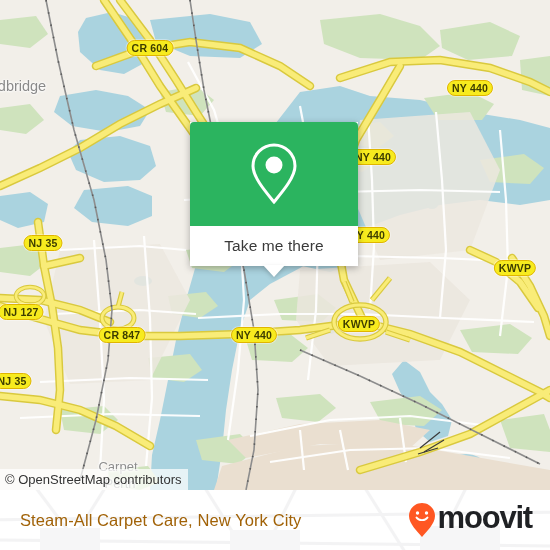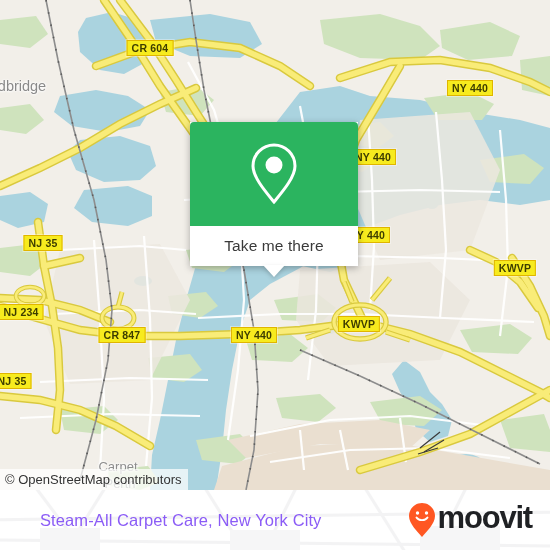--- a/index.html
+++ b/index.html
@@ -12,21 +12,21 @@
 
   
   #map-area{position:absolute;left:0;top:0;width:550px;height:490px;overflow:hidden;background:#f2efe9;}
   #map-svg{position:absolute;left:0;top:0;}
 
   
   .shield{
     position:absolute;
     background:#f7eb1e;
     border:1.5px solid #e0b500;
-    border-radius:0;
+    border-radius:8px;
     color:#3d3d00;
     font-weight:bold;
     font-size:10.5px;
     letter-spacing:.2px;
     padding:1.5px 4px 2px 4px;
     white-space:nowrap;
     line-height:1;
     transform:translate(-50%,-50%);
     box-shadow:0 0 0 1px rgba(255,255,255,.35);
   }
@@ -79,23 +79,22 @@
 
   
   #footer{
     position:absolute;left:0;top:490px;width:550px;height:60px;
     background:#fff;display:flex;align-items:center;
     justify-content:space-between;box-sizing:border-box;
     padding:0 18px 0 20px;
   }
   #footer-bg{position:absolute;left:0;top:0;width:550px;height:60px;opacity:.5;}
   #footer-title{
-    position:relative;font-size:16.5px;color:#8b5cf6;letter-spacing:.1px;
+    position:relative;font-size:16.5px;color:#a16207;letter-spacing:.1px;
     white-space:nowrap;
-    margin-left:20px;
   }
   #brand{position:relative;display:flex;align-items:flex-start;gap:1px;}
   #brand-word{
     font-size:31px;font-weight:bold;color:#1f2124;letter-spacing:-1.2px;
     line-height:1;
   }
 </style>
 </head>
 <body>
 
@@ -299,21 +298,21 @@
     </svg>
 
     <div>
       <div class="shield" style="left:150px;top:48px">CR 604</div>
       <div class="shield" style="left:470px;top:88px">NY 440</div>
       <div class="shield" style="left:373px;top:157px">NY 440</div>
       <div class="shield" style="left:367px;top:235px">NY 440</div>
       <div class="shield" style="left:515px;top:268px">KWVP</div>
       <div class="shield" style="left:359px;top:324px">KWVP</div>
       <div class="shield" style="left:43px;top:243px">NJ 35</div>
-      <div class="shield" style="left:21px;top:312px">NJ 234</div>
+      <div class="shield" style="left:21px;top:312px">NJ 127</div>
       <div class="shield" style="left:122px;top:335px">CR 847</div>
       <div class="shield" style="left:254px;top:335px">NY 440</div>
       <div class="shield" style="left:12px;top:381px">NJ 35</div>
     </div>
 
     <div>
       <div class="place-label big" style="left:22px;top:86px">dbridge</div>
       <div class="place-label" style="left:118px;top:466px">Carpet</div>
       <div class="place-label" style="left:120px;top:483px">Perth</div>
     </div>

